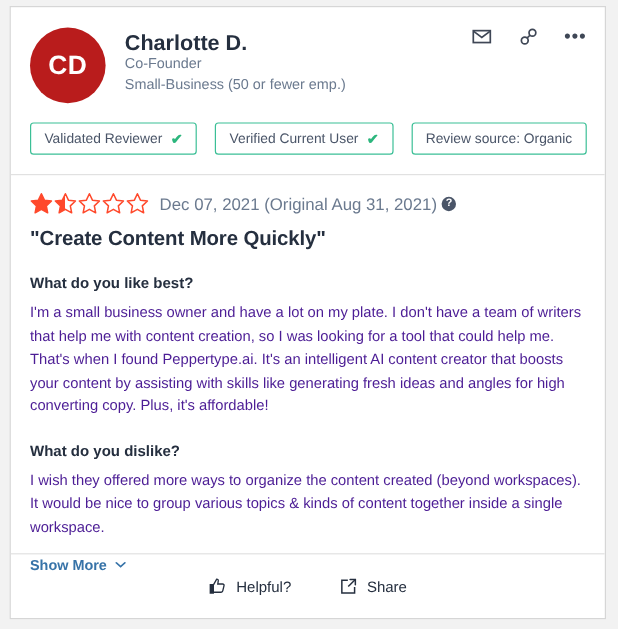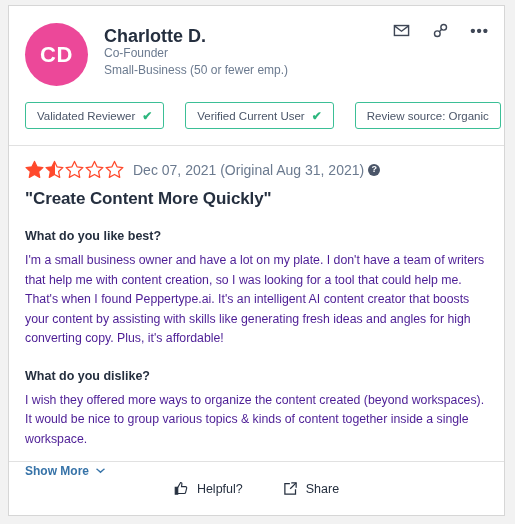--- a/index.html
+++ b/index.html
@@ -32,21 +32,21 @@
 
   .identity-row {
     display: flex;
     align-items: flex-start;
   }
 
   .avatar {
     width: 63px;
     height: 63px;
     border-radius: 50%;
-    background: #ec4899;
+    background: #b91c1c;
     color: #ffffff;
     font-size: 22px;
     font-weight: bold;
     letter-spacing: 0.5px;
     display: flex;
     align-items: center;
     justify-content: center;
     flex: 0 0 auto;
   }
 
@@ -91,21 +91,21 @@
     letter-spacing: 1px;
     font-size: 15px;
     color: #3f4756;
     line-height: 8px;
     font-weight: bold;
   }
 
   
   .badge-row {
     display: flex;
-    gap: 21px;
+    gap: 15px;
     padding: 16px 16px 0 16px;
   }
 
   .badge {
     border: 1px solid #3bbf96;
     border-radius: 3px;
     height: 27px;
     display: flex;
     align-items: center;
     padding: 0 11px;

